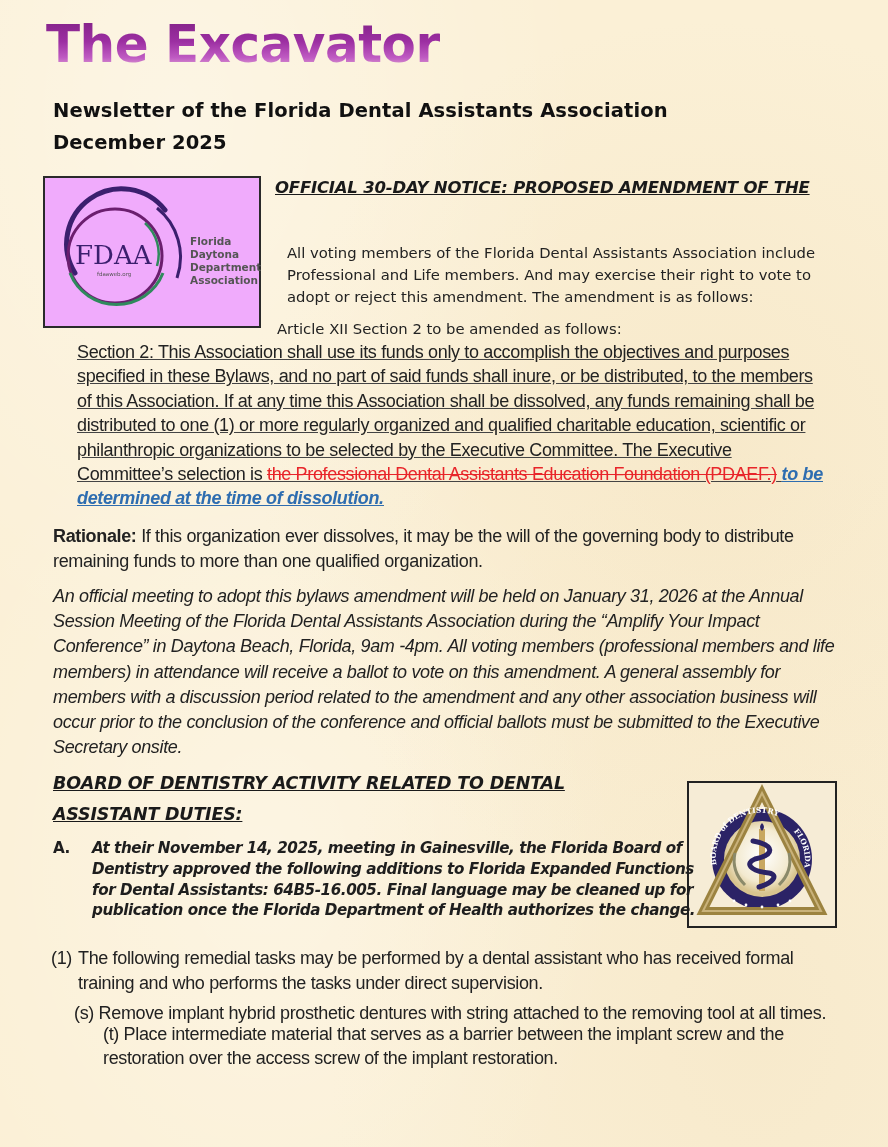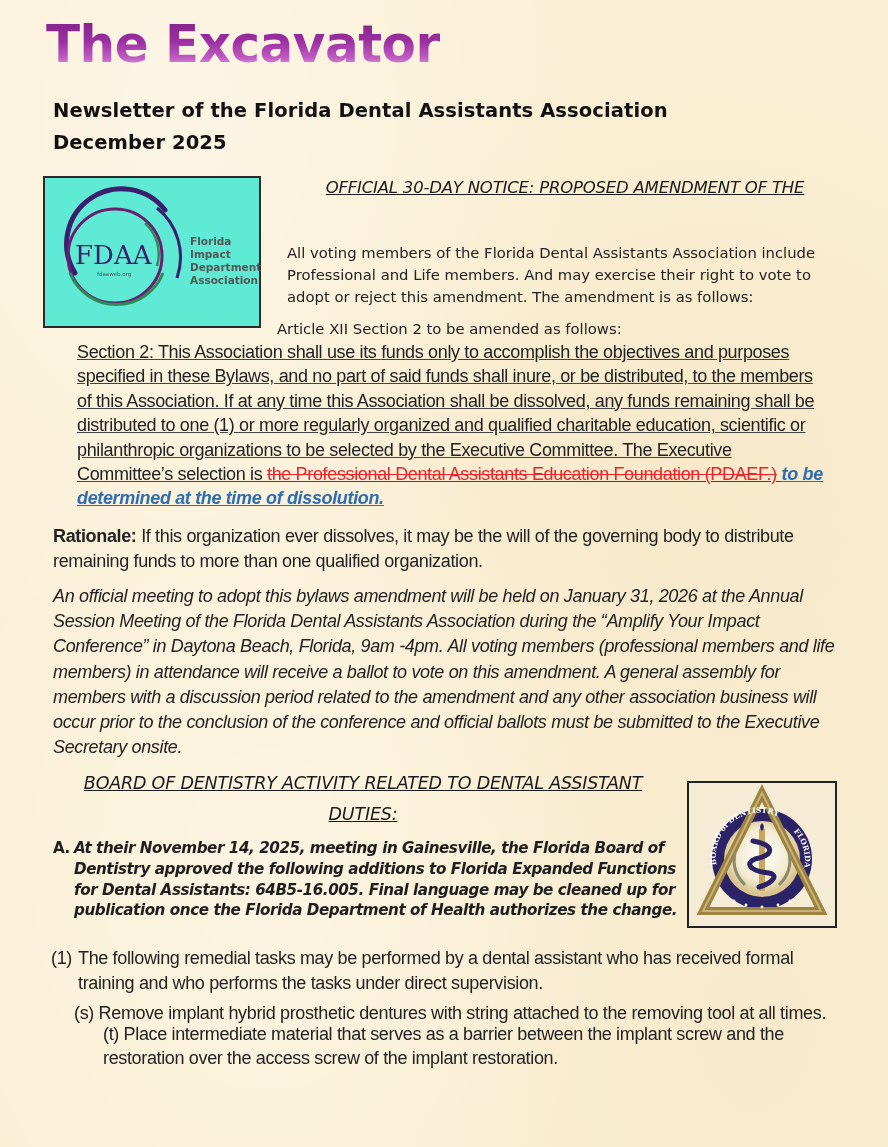--- a/index.html
+++ b/index.html
@@ -33,34 +33,34 @@
     .subtitle {
       left: 53px; font-weight: bold; font-size: 19.5px; color: #111;
       font-family: "DejaVu Sans", sans-serif; letter-spacing: 0.1px;
     }
     .sub1 { top: 99px; text-align: right; }
     .sub2 { top: 131px; }
 
     
     .logo-box {
       left: 43px; top: 176px; width: 218px; height: 152px;
-      background: #5eead4; border: 2px solid #2a2a2a; box-sizing: border-box;
+      background: #f0abfc; border: 2px solid #2a2a2a; box-sizing: border-box;
     }
     .logo-box svg { position: absolute; left: 0; top: 0; }
     .logo-text {
       position: absolute; left: 145px; top: 57px;
       font-family: "DejaVu Sans", sans-serif; font-weight: bold;
       font-size: 10.5px; line-height: 13px; color: #555;
     }
 
     
     .h-ital {
       font-family: "DejaVu Sans", sans-serif;
-      font-weight: normal; font-style: italic; text-decoration: underline;
-      font-size: 16.5px; color: #1a1a1a; letter-spacing: -0.2px; text-align: center;
+      font-weight: bold; font-style: italic; text-decoration: underline;
+      font-size: 16.5px; color: #1a1a1a; letter-spacing: -0.2px;
     }
     .notice-h { left: 275px; top: 174px; line-height: 28px; width: 580px; }
 
     .body-sans {
       font-family: "DejaVu Sans", sans-serif; font-size: 14.8px; color: #222;
     }
     .intro { left: 287px; top: 242px; line-height: 22px; width: 560px; }
     .article { left: 277px; top: 318px; line-height: 22px; }
 
     .cond {
@@ -80,21 +80,21 @@
     .board-h { left: 53px; top: 768px; line-height: 31px; width: 620px; font-size: 17.5px; }
 
     .seal-box {
       left: 687px; top: 781px; width: 150px; height: 147px;
       background: #f6ecd6; border: 2px solid #222; box-sizing: border-box;
     }
 
     .item-a { left: 53px; top: 838px; width: 630px; font-size: 15.2px; line-height: 20.8px;
       font-family: "DejaVu Sans", sans-serif; font-weight: bold; font-style: italic; color: #1e1e1e; letter-spacing: -0.45px; }
     .item-a .marker { position: absolute; left: 0; top: 0; font-style: normal; }
-    .item-a .txt { position: absolute; left: 21px; top: 0; width: 605px; }
+    .item-a .txt { position: absolute; left: 39px; top: 0; width: 605px; }
 
     .rem { left: 51px; top: 946px; width: 760px; line-height: 25px; }
     .rem .marker { position: absolute; left: 0; top: 0; }
     .rem .txt { position: absolute; left: 27px; top: 0; width: 730px; }
     .sub-s { left: 74px; top: 1002px; width: 760px; line-height: 22px; }
     .sub-t { left: 103px; top: 1022px; width: 720px; line-height: 24px; }
   </style>
 </head>
 <body>
 
@@ -107,21 +107,21 @@
     <path d="M 30 95 A 55 55 0 0 1 120 32" fill="none" stroke="#3b1f6e" stroke-width="5" stroke-linecap="round"></path>
     <path d="M 112 30 A 60 62 0 0 1 132 100" fill="none" stroke="#3b1f6e" stroke-width="3"></path>
     <circle cx="70" cy="78" r="47" fill="none" stroke="#6b1e6e" stroke-width="3"></circle>
     <path d="M 25 95 A 50 50 0 0 0 118 95" fill="none" stroke="#2f8a5c" stroke-width="3"></path>
     <path d="M 100 45 A 42 42 0 0 1 112 88" fill="none" stroke="#2f8a5c" stroke-width="2.5"></path>
     <text x="30" y="86" font-family="DejaVu Serif, serif" font-size="26" fill="#3b1f6e">FDAA</text>
     <text x="52" y="98" font-family="DejaVu Sans, sans-serif" font-size="5.5" fill="#555">fdaaweb.org</text>
   </svg>
   <div class="logo-text">
     <div>Florida</div>
-    <div>Impact</div>
+    <div>Daytona</div>
     <div>Department</div>
     <div>Association</div>
   </div>
 </div>
 
 <div class="abs h-ital notice-h">
   <div>OFFICIAL 30-DAY NOTICE:  PROPOSED AMENDMENT OF THE</div>
 </div>
 
 <div class="abs body-sans intro">All voting members of the Florida Dental Assistants Association include Professional and Life members.  And may exercise their right to vote to adopt or reject this amendment.  The amendment is as follows:</div>

